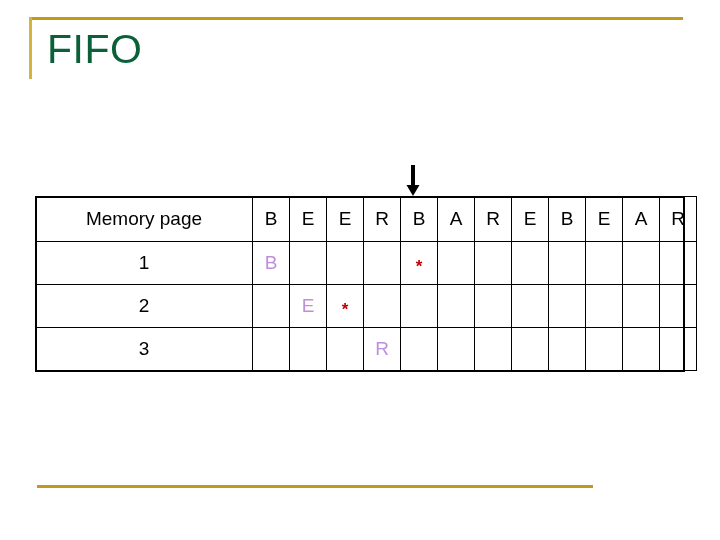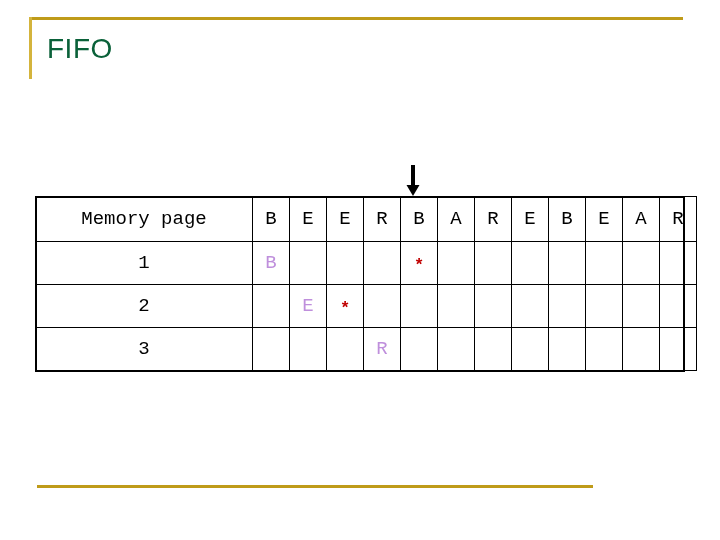--- a/index.html
+++ b/index.html
@@ -29,21 +29,21 @@
     left: 29px;
     top: 17px;
     width: 3px;
     height: 62px;
     background: #d4b43c;
   }
   #page-title {
     position: absolute;
     left: 47px;
     top: 26px;
-    font-size: 28px;
+    font-size: 41px;
     line-height: 46px;
     color: #0a6139;
     letter-spacing: 0.5px;
     white-space: nowrap;
   }
 
   
   #bottom-rule {
     position: absolute;
     left: 37px;
@@ -72,21 +72,20 @@
   }
   #memory-table td {
     border: 1.6px solid #000000;
     padding: 0;
     text-align: center;
     vertical-align: middle;
     height: 42px;
     font-size: 19px;
     color: #000000;
     background: #ffffff;
-    font-family: Liberation Mono, monospace;
   }
   #memory-table .label-col {
     width: 216px;
   }
   #memory-table .ref-col {
     width: 36px;
   }
   #memory-table tr:first-child td {
     height: 44px;
   }

